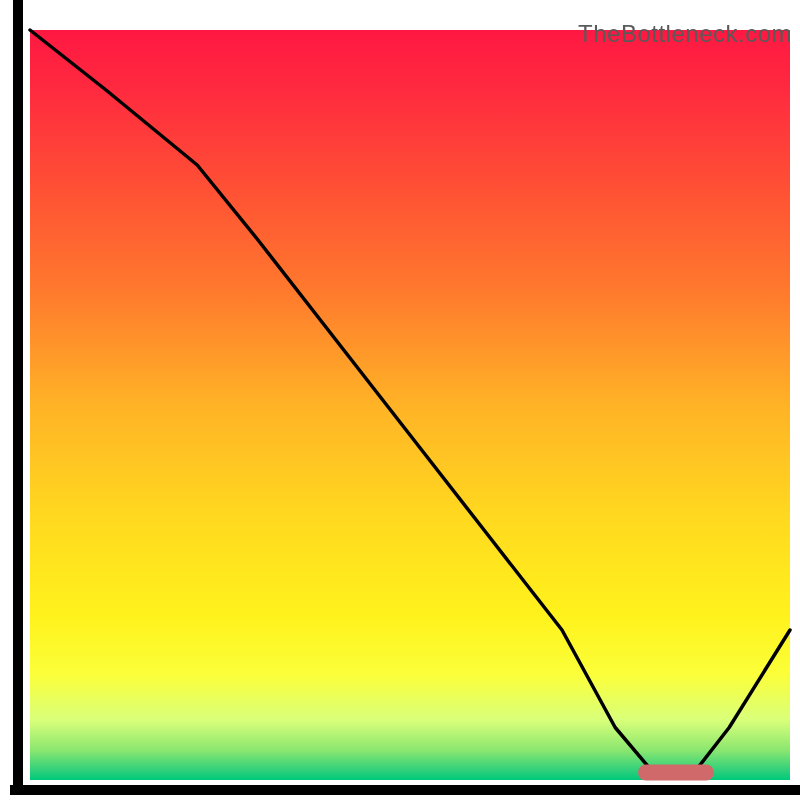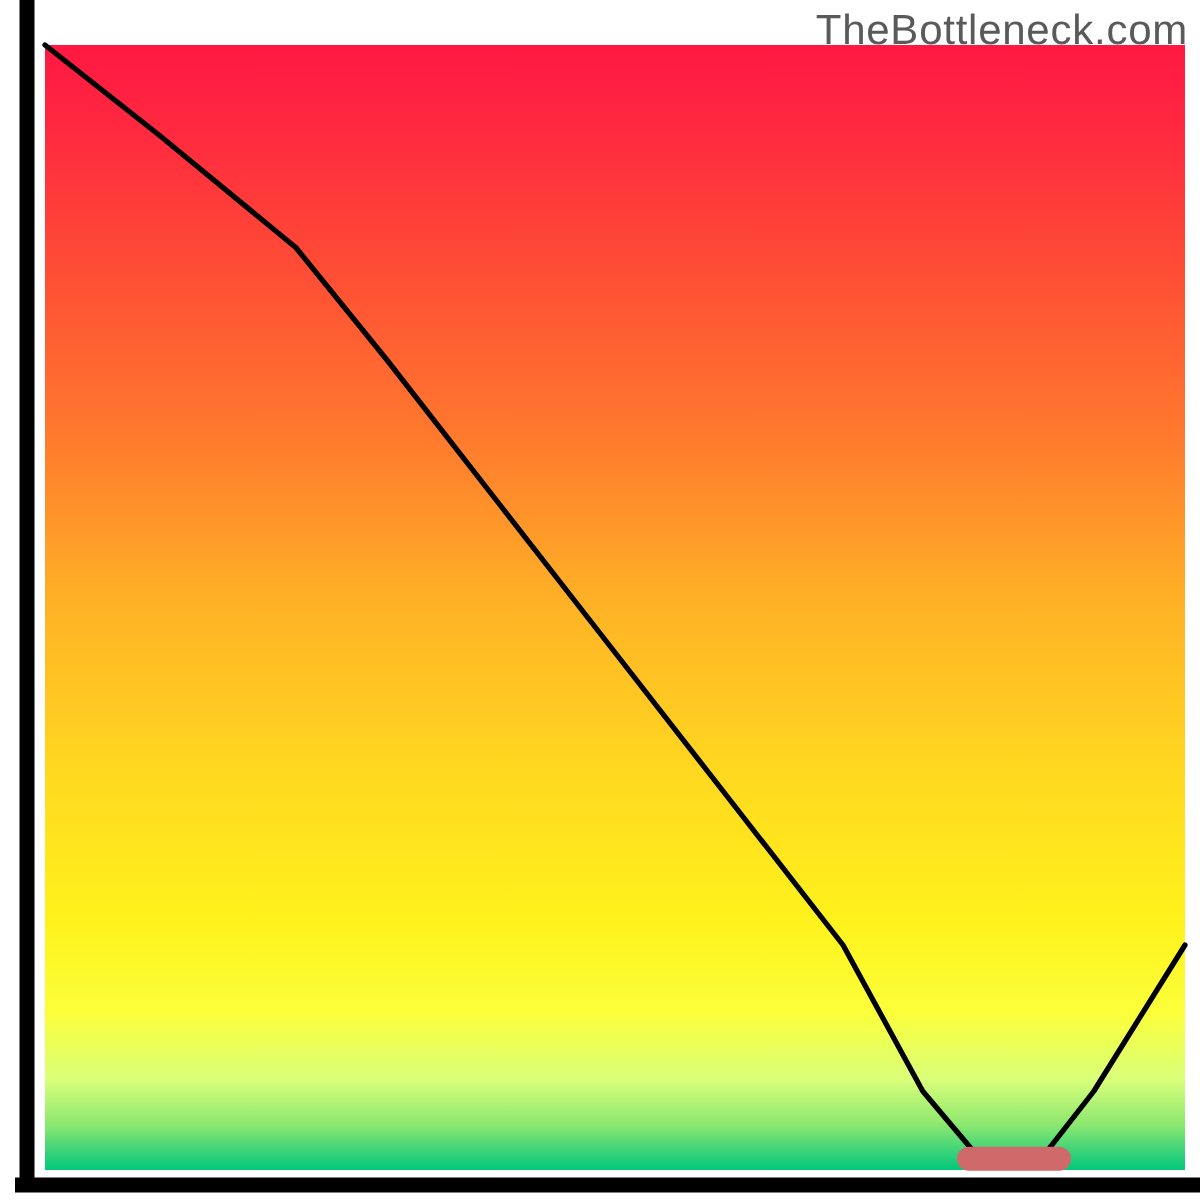--- a/index.html
+++ b/index.html
@@ -10,23 +10,23 @@
     background: #ffffff;
     font-family: Arial, Helvetica, sans-serif;
   }
   .container {
     position: relative;
     width: 800px;
     height: 800px;
   }
   .watermark {
     position: absolute;
-    top: 4px;
+    top: 20px;
     right: 8px;
-    font-size: 28px;
+    font-size: 24px;
     color: #5a5a5a;
     letter-spacing: 0.5px;
     z-index: 10;
   }
   svg.chart {
     position: absolute;
     top: 0;
     left: 0;
     width: 800px;
     height: 800px;

